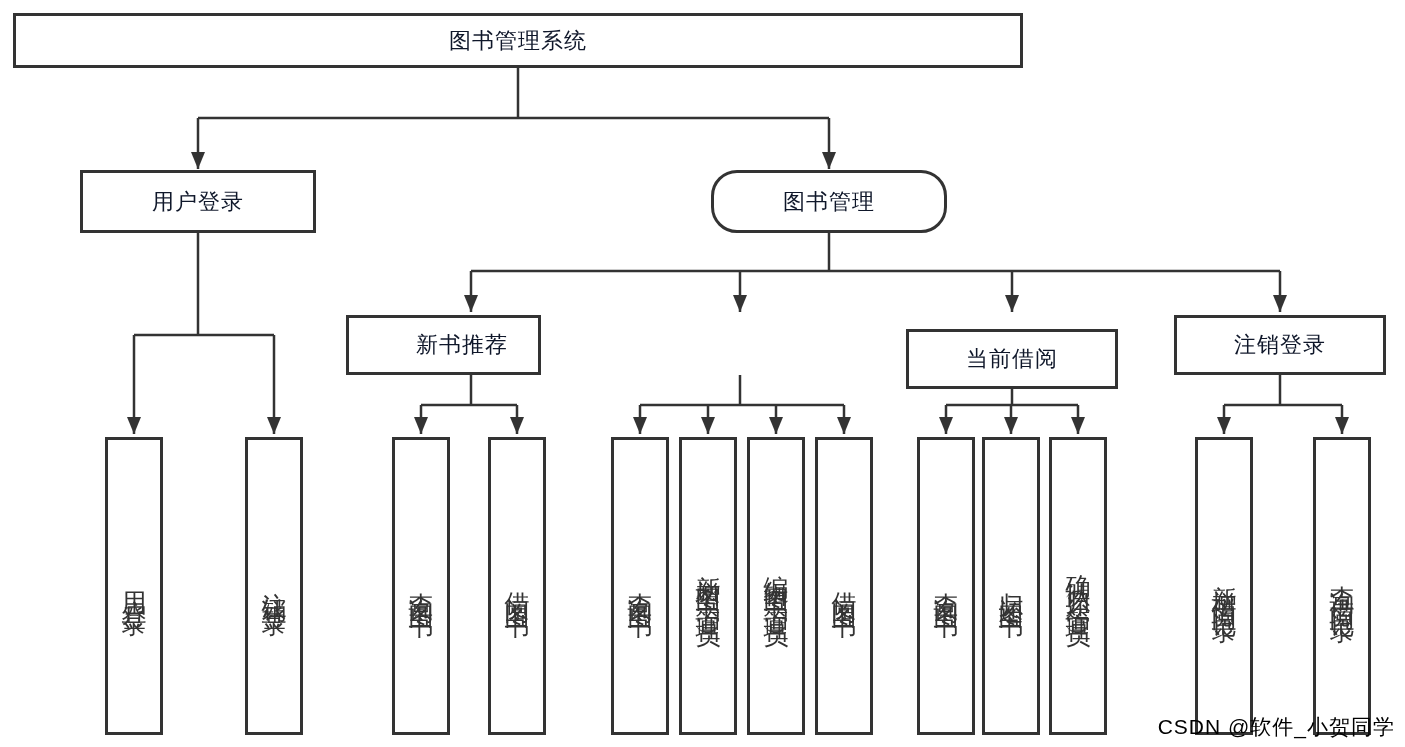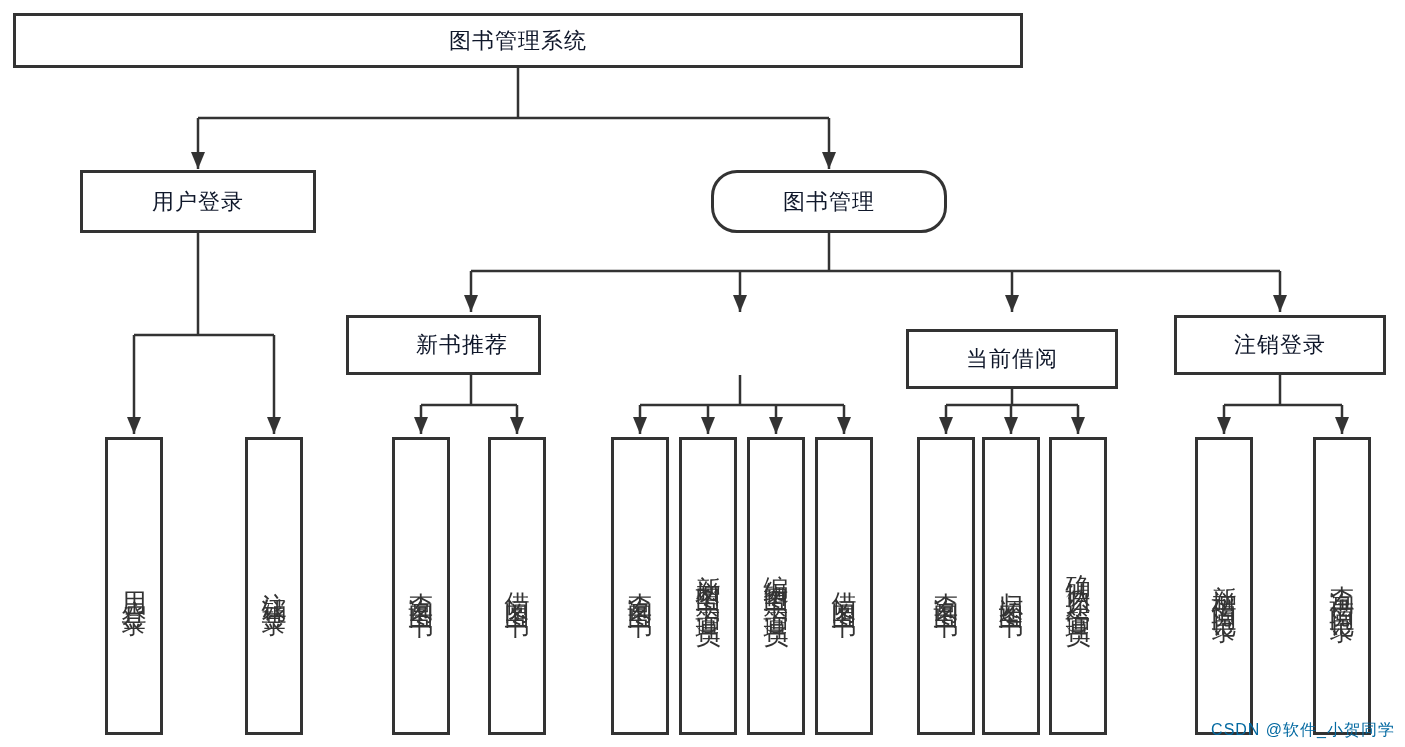--- a/index.html
+++ b/index.html
@@ -41,22 +41,22 @@
     font-size: 25px;
     letter-spacing: 7px;
     line-height: 1;
     color: #333333;
     white-space: nowrap;
   }
   .watermark {
     position: absolute;
     right: 10px;
     bottom: 6px;
-    font-size: 16px;
-    color: #0369a1;
+    font-size: 21px;
+    color: #000000;
     letter-spacing: 1px;
     white-space: nowrap;
   }
 </style>
 </head>
 <body>
 
 <div class="canvas">
 
   <svg class="connectors" width="1405" height="747" viewBox="0 0 1405 747">

